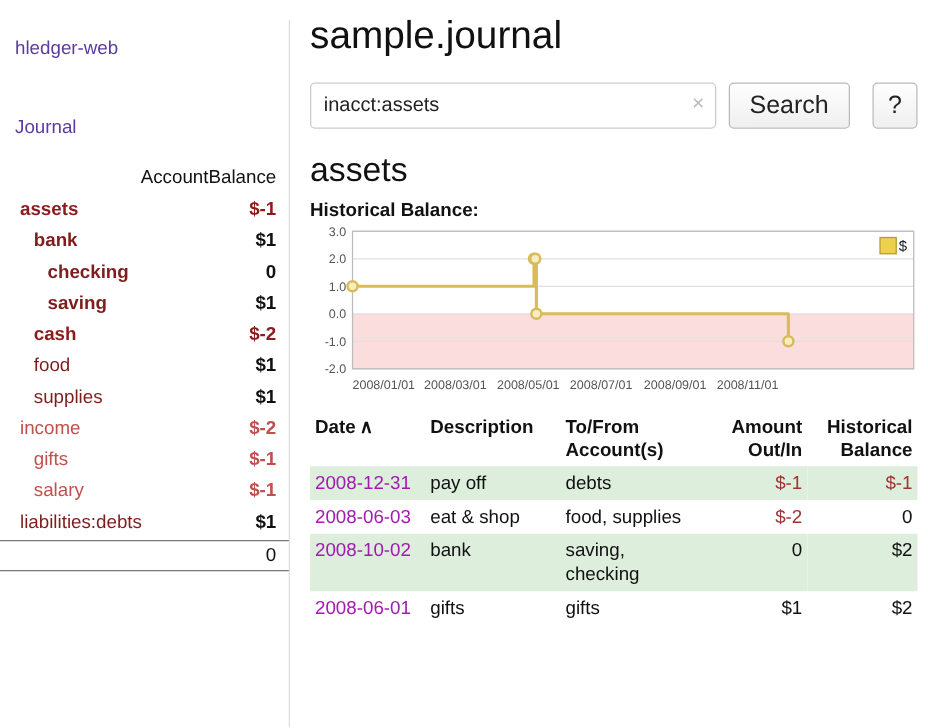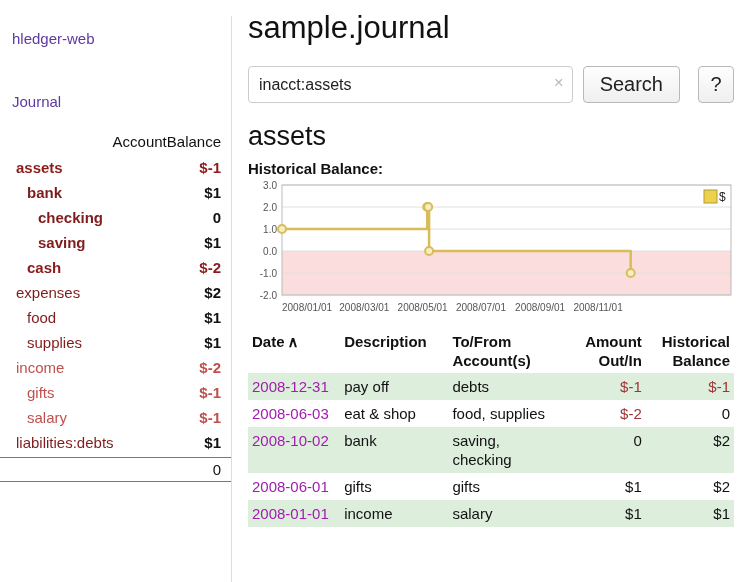--- a/index.html
+++ b/index.html
@@ -81,24 +81,20 @@
         <a class="acct-name">checking</a>
         <span class="acct-bal">0</span>
       </div>
       <div class="acct-row lvl2 strong">
         <a class="acct-name">saving</a>
         <span class="acct-bal">$1</span>
       </div>
       <div class="acct-row lvl1 strong neg">
         <a class="acct-name">cash</a>
         <span class="acct-bal">$-2</span>
-      </div>
-      <div class="acct-row lvl0">
-        <a class="acct-name">expenses</a>
-        <span class="acct-bal">$2</span>
       </div>
       <div class="acct-row lvl1">
         <a class="acct-name">food</a>
         <span class="acct-bal">$1</span>
       </div>
       <div class="acct-row lvl1">
         <a class="acct-name">supplies</a>
         <span class="acct-bal">$1</span>
       </div>
       <div class="acct-row lvl0 negsoft">
@@ -214,23 +210,16 @@
           <td class="num">0</td>
           <td class="num">$2</td>
         </tr>
         <tr>
           <td><a class="date-link">2008-06-01</a></td>
           <td>gifts</td>
           <td>gifts</td>
           <td class="num">$1</td>
           <td class="num">$2</td>
         </tr>
-        <tr>
-          <td><a class="date-link">2008-01-01</a></td>
-          <td>income</td>
-          <td>salary</td>
-          <td class="num">$1</td>
-          <td class="num">$1</td>
-        </tr>
       </tbody>
     </table>
   </main>
 </div>
 
 </body></html>

